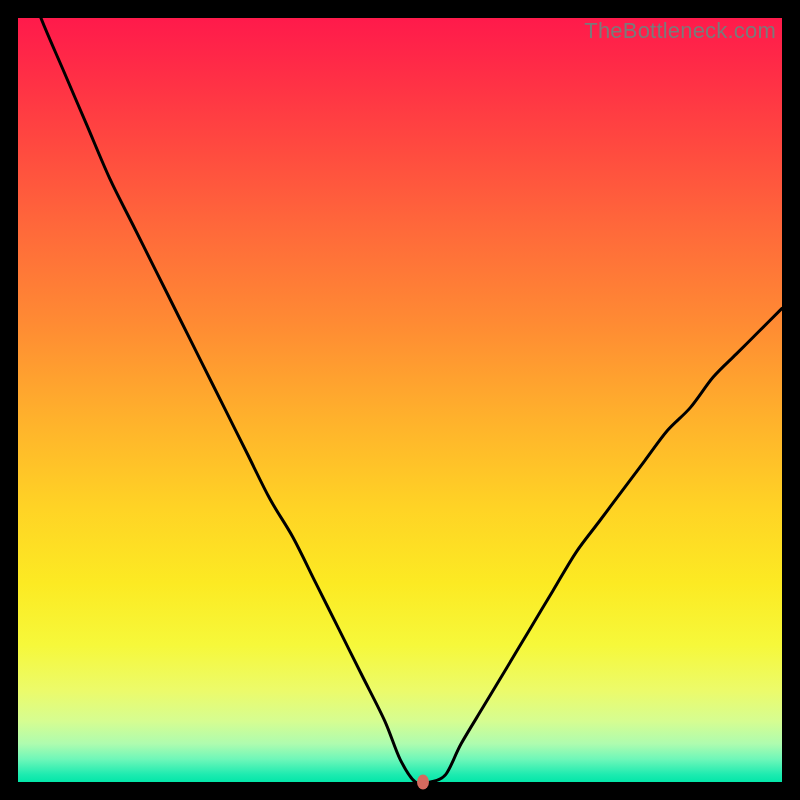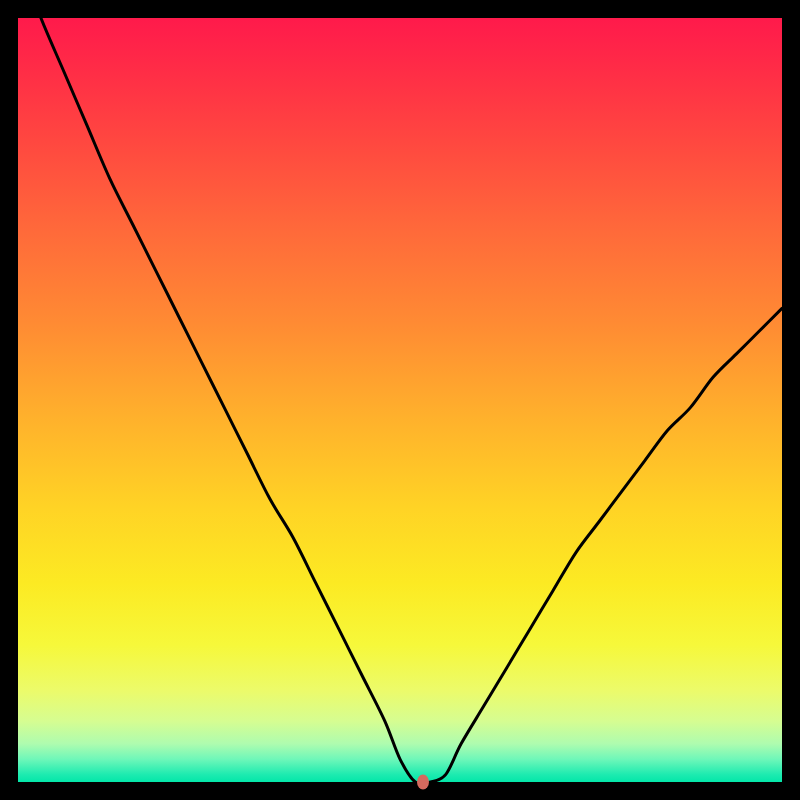--- a/index.html
+++ b/index.html
@@ -68,19 +68,20 @@
     background: #d46a5e;
     transform: translate(-50%, -50%);
   }
 </style>
 </head>
 <body>
 
 <div class="frame">
   <div class="plot-bg"></div>
 
+  <div class="watermark">TheBottleneck.com</div>
 
   <svg class="curve" viewBox="0 0 764 764" preserveAspectRatio="none">
     <path id="curve-path" d="M 0.00 -61.12 C 3.67 -51.34, 15.59 -18.34, 22.92 0.00 C 30.25 18.34, 38.51 36.37, 45.84 53.48 C 53.17 70.59, 61.43 89.85, 68.76 106.96 C 76.09 124.07, 84.35 144.55, 91.68 160.44 C 99.01 176.33, 107.27 191.61, 114.60 206.28 C 121.93 220.95, 130.19 237.45, 137.52 252.12 C 144.85 266.79, 153.11 283.29, 160.44 297.96 C 167.77 312.63, 176.03 329.13, 183.36 343.80 C 190.69 358.47, 198.95 374.97, 206.28 389.64 C 213.61 404.31, 221.87 420.81, 229.20 435.48 C 236.53 450.15, 244.79 467.87, 252.12 481.32 C 259.45 494.77, 267.71 506.07, 275.04 519.52 C 282.37 532.97, 290.63 550.69, 297.96 565.36 C 305.29 580.03, 313.55 596.53, 320.88 611.20 C 328.21 625.87, 336.47 642.37, 343.80 657.04 C 351.13 671.71, 360.61 689.43, 366.72 702.88 C 372.83 716.33, 377.11 731.30, 382.00 741.08 C 386.89 750.86, 392.39 760.33, 397.28 764.00 C 402.17 767.67, 407.67 765.22, 412.56 764.00 C 417.45 762.78, 422.95 762.47, 427.84 756.36 C 432.73 750.25, 437.01 736.80, 443.12 725.80 C 449.23 714.80, 458.71 699.82, 466.04 687.60 C 473.37 675.38, 481.63 661.62, 488.96 649.40 C 496.29 637.18, 504.55 623.42, 511.88 611.20 C 519.21 598.98, 527.47 585.22, 534.80 573.00 C 542.13 560.78, 550.39 545.80, 557.72 534.80 C 565.05 523.80, 573.31 514.02, 580.64 504.24 C 587.97 494.46, 596.23 483.46, 603.56 473.68 C 610.89 463.90, 619.15 452.90, 626.48 443.12 C 633.81 433.34, 642.07 421.12, 649.40 412.56 C 656.73 404.00, 664.99 398.20, 672.32 389.64 C 679.65 381.08, 687.91 367.64, 695.24 359.08 C 702.57 350.52, 710.83 343.49, 718.16 336.16 C 725.49 328.83, 733.75 320.57, 741.08 313.24 C 748.41 305.91, 760.33 293.99, 764.00 290.32" fill="none" stroke="#000" stroke-width="3" stroke-linejoin="round" stroke-linecap="round"></path>
   </svg>
 
   <div id="marker" class="marker" style="left: 404.92px; top: 764px;"></div>
 </div>
 
 </body></html>

